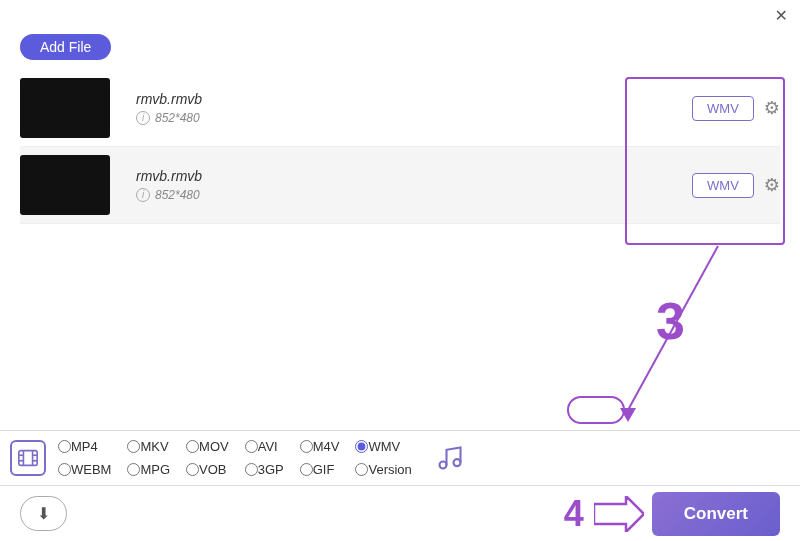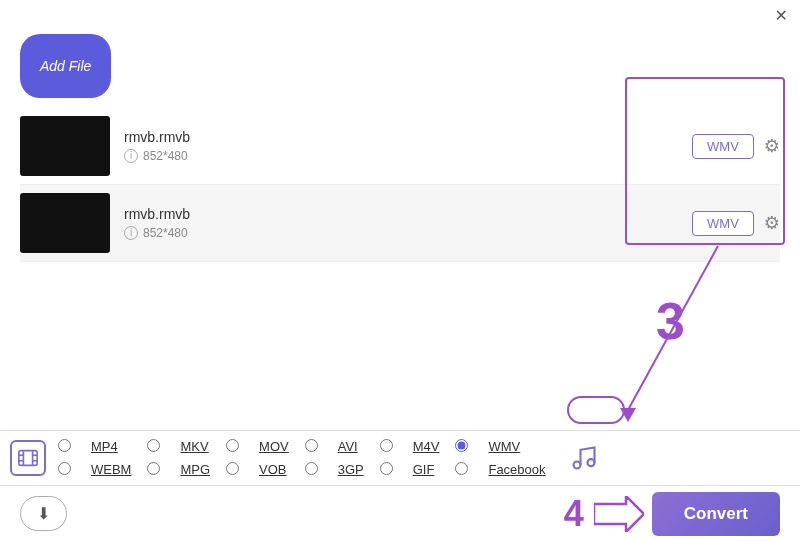--- a/index.html
+++ b/index.html
@@ -29,42 +29,42 @@
 
     
     .toolbar {
       padding: 6px 20px 10px;
     }
     .add-file-btn {
       background: #5b5bdb;
       color: #fff;
       border: none;
       border-radius: 20px;
-      padding: 24px 20px;
+      padding: 5px 20px;
       font-size: 14px;
       cursor: pointer;
-      font-style: italic;
     }
     .file-item {
       display: flex;
       align-items: center;
       padding: 8px 0;
       border-bottom: 1px solid #eee;
       background: #fff;
     }
     .file-thumb {
       width: 90px;
       height: 60px;
       background: #111;
       border-radius: 3px;
       flex-shrink: 0;
     }
     .file-info {
       flex: 1;
-      margin-left: 14px;
+      margin-left: 26px;
+      font-style: italic;
     }
     .file-name {
       font-size: 14px;
       color: #333;
       font-weight: 500;
     }
     .file-meta {
       display: flex;
       align-items: center;
       margin-top: 4px;
@@ -166,27 +166,26 @@
       flex-shrink: 0;
     }
     .format-icon svg {
       width: 22px;
       height: 22px;
       stroke: #7b6ec9;
       fill: none;
     }
     .radio-label {
       display: flex;
-      align-items: flex-start;
-      gap: 20px;
+      align-items: center;
+      gap: 0;
       font-size: 13px;
       color: #333;
       cursor: pointer;
       white-space: nowrap;
-      text-decoration: underline;
     }
     .radio-label input[type="radio"] {
       accent-color: #5b5bdb;
       cursor: pointer;
     }
     .wmv-circle {
       position: absolute;
       bottom: 117px;
       right: 175px;
       width: 58px;
@@ -406,21 +405,21 @@
           <span>GIF</span>
       </label>
     </div>
     <div class="format-col">
       <label class="radio-label">
         <input type="radio" name="format" value="WMV" checked="" style=""> 
           <span>WMV</span>
       </label>
       <label class="radio-label">
         <input type="radio" name="format" value="Facebook" style=""> 
-          <span>Facebook</span>
+          <span>Version</span>
       </label>
     </div>
   </div>
 
   <div class="music-icon">
     <svg width="28" height="28" viewBox="0 0 24 24" fill="none" stroke="#7b6ec9" stroke-width="1.8">
       <path d="M9 18V5l12-2v13"></path>
       <circle cx="6" cy="18" r="3"></circle>
       <circle cx="18" cy="16" r="3"></circle>
     </svg>

